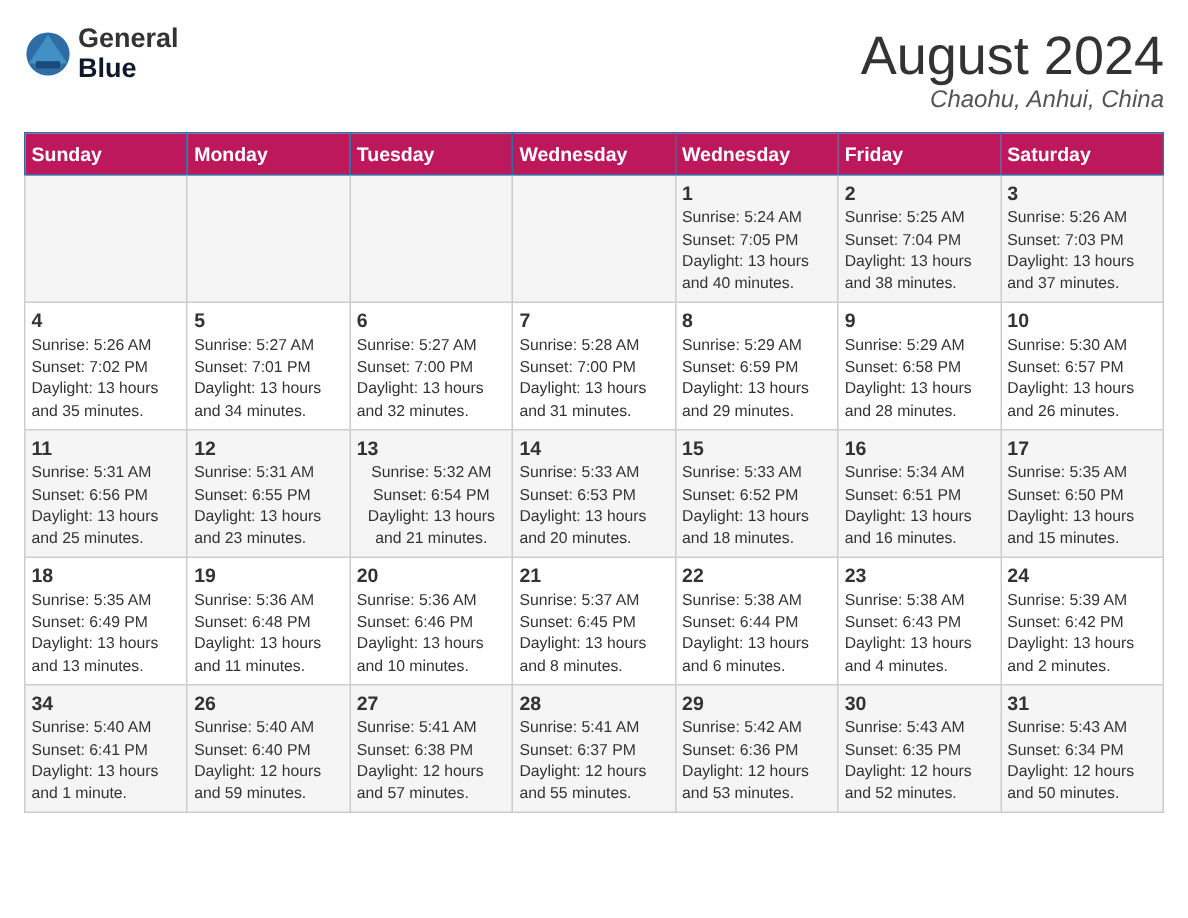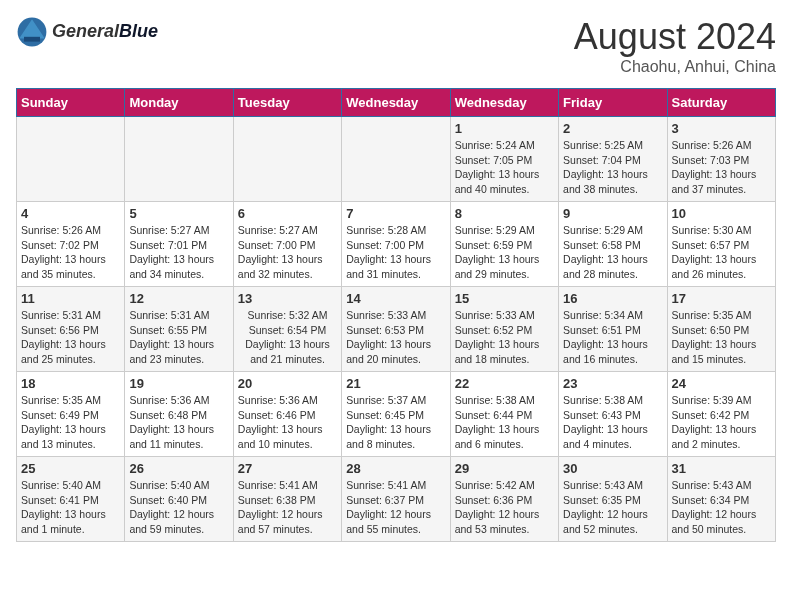--- a/index.html
+++ b/index.html
@@ -15,23 +15,22 @@
       justify-content: space-between;
       align-items: flex-start;
       margin-bottom: 12px;
     }
     .logo {
       display: flex;
       align-items: center;
     }
     .logo-text {
       display: flex;
-      flex-direction: row;
+      flex-direction: column;
       line-height: 1.1;
-      font-style: italic;
     }
     .logo-general {
       font-size: 18px;
       font-weight: bold;
       color: #333;
     }
     .logo-blue {
       font-size: 18px;
       font-weight: bold;
       color: #0f172a;
@@ -45,20 +44,21 @@
       text-align: right;
     }
     .main-title {
       font-size: 36px;
       font-weight: normal;
       color: #333;
     }
     .subtitle {
       font-size: 16px;
       color: #555;
+      font-style: italic;
     }
     table {
       width: 100%;
       border-collapse: collapse;
       font-size: 11px;
     }
     thead tr th {
       background-color: #be185d;
       color: #fff;
       padding: 6px 4px;
@@ -306,21 +306,21 @@
         <td>
           <span class="day-num">24</span>
           <div class="day-info" style="white-space: pre-line;">Sunrise: 5:39 AM
 Sunset: 6:42 PM
 Daylight: 13 hours
 and 2 minutes.</div>
         </td>
       </tr>
       <tr>
         <td>
-          <span class="day-num">25</span>
+          <span class="day-num">34</span>
           <div class="day-info" style="white-space: pre-line;">Sunrise: 5:40 AM
 Sunset: 6:41 PM
 Daylight: 13 hours
 and 1 minute.</div>
         </td>
         <td>
           <span class="day-num">26</span>
           <div class="day-info" style="white-space: pre-line;">Sunrise: 5:40 AM
 Sunset: 6:40 PM
 Daylight: 12 hours

